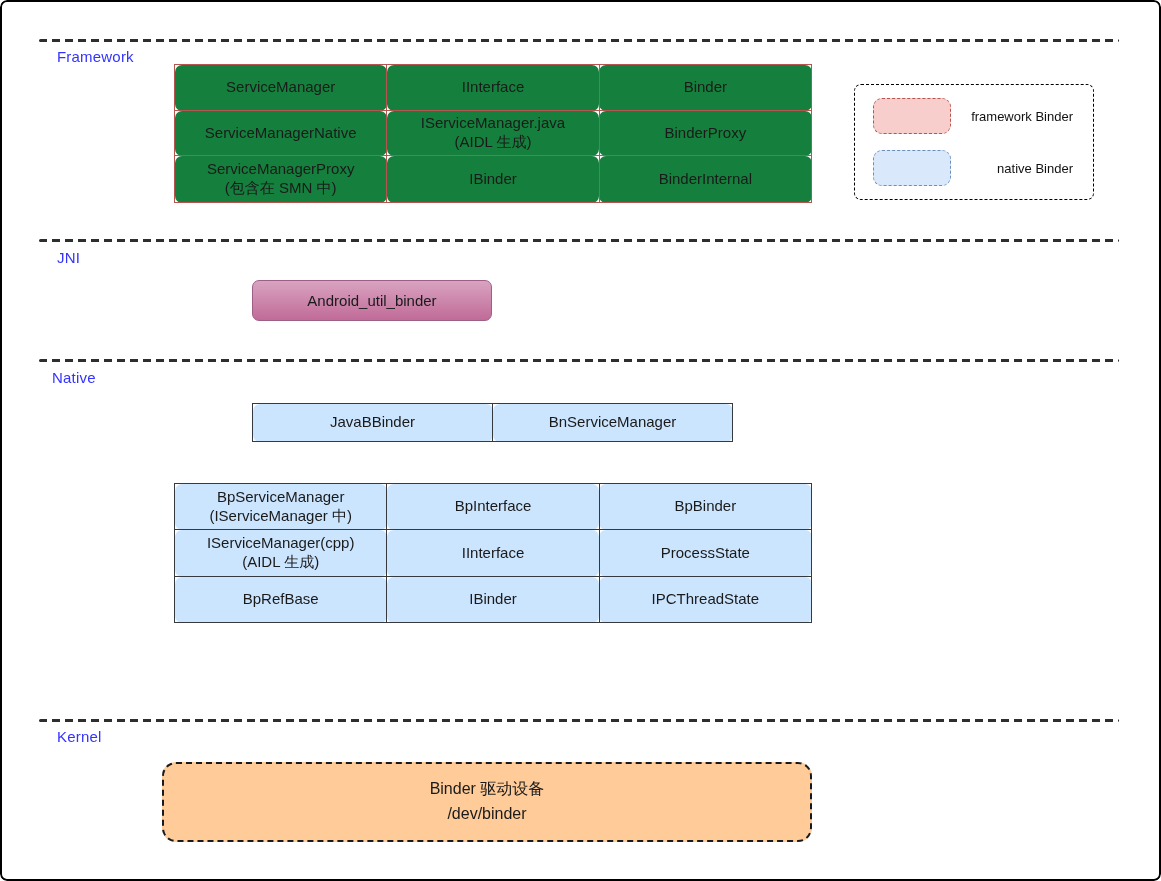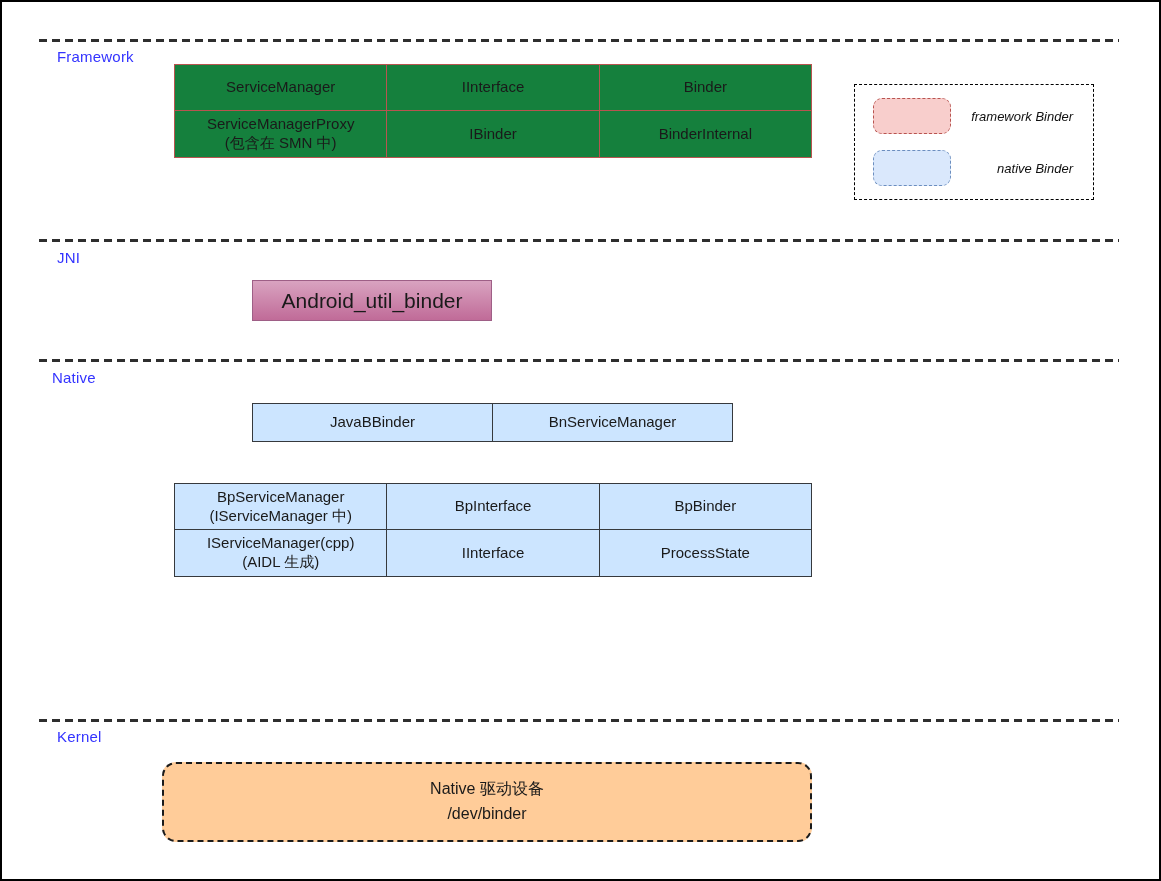--- a/index.html
+++ b/index.html
@@ -1,15 +1,15 @@
 <!DOCTYPE html>
 <html><head>
 <meta charset="utf-8">
 <style>
-  * { margin: 0; padding: 0; box-sizing: border-box; }
+  * { margin: 0; padding: 0; box-sizing: border-box; border-radius: 7px; }
   html, body { background: #fff; }
   body {
     font-family: "Liberation Sans", "DejaVu Sans", sans-serif;
     color: #1a1a1a;
   }
   .canvas {
     position: relative;
     width: 1161px;
     height: 881px;
     background: #ffffff;
@@ -55,21 +55,21 @@
   }
   
   .strip {
     position: absolute;
     display: flex;
   }
   .strip .cell {
     display: flex;
     align-items: center;
     justify-content: center;
-    font-size: 21px;
+    font-size: 15px;
     white-space: pre-line;
   }
   .jni-pink {
     width: 240px;
     background: linear-gradient(180deg, #d9a3c0 0%, #c06b98 100%);
     border: 1px solid #9e5f86;
   }
   .jni-green {
     width: 240px;
     background: linear-gradient(180deg, #cde5b2 0%, #a2cd7c 100%);
@@ -98,21 +98,20 @@
     position: absolute;
     left: 852px;
     top: 82px;
     width: 240px;
     height: 116px;
     border: 1.5px dashed #000;
     padding: 13px 20px 13px 18px;
     display: flex;
     flex-direction: column;
     justify-content: space-between;
-    font-style: italic;
   }
   .legend-row {
     display: flex;
     align-items: center;
     justify-content: space-between;
   }
   .swatch {
     display: inline-block;
     width: 78px;
     height: 36px;
@@ -138,20 +137,26 @@
 
   <div class="hr" style="top:37px"></div>
   <div class="layer-label" style="left:55px; top:46px">Framework</div>
 
   <table class="tbl pink" style="left:172px; top:62px; width:638px;">
     <tbody>
         <tr style="height:46px">
       <td>ServiceManager</td>
       <td>IInterface</td>
       <td>Binder</td>
+    </tr>
+    <tr style="height:45px">
+      <td>ServiceManagerNative</td>
+      <td>IServiceManager.java
+(AIDL 生成)</td>
+      <td>BinderProxy</td>
     </tr>
     <tr style="height:47px">
       <td>ServiceManagerProxy
 (包含在 SMN 中)</td>
       <td>IBinder</td>
       <td>BinderInternal</td>
     </tr>
   </tbody>
     </table>
 
@@ -192,24 +197,29 @@
 (IServiceManager 中)</td>
       <td>BpInterface</td>
       <td>BpBinder</td>
     </tr>
     <tr style="height:47px">
       <td>IServiceManager(cpp)
 (AIDL 生成)</td>
       <td>IInterface</td>
       <td>ProcessState</td>
     </tr>
+    <tr style="height:46px">
+      <td>BpRefBase</td>
+      <td>IBinder</td>
+      <td>IPCThreadState</td>
+    </tr>
   </tbody>
     </table>
 
   <div class="hr" style="top:717px"></div>
   <div class="layer-label" style="left:55px; top:726px">Kernel</div>
 
   <div class="kernel-box">
-    <span>Native 驱动设备</span>
+    <span>Binder 驱动设备</span>
     <span>/dev/binder</span>
   </div>
 
 </div>
 
 </body></html>

